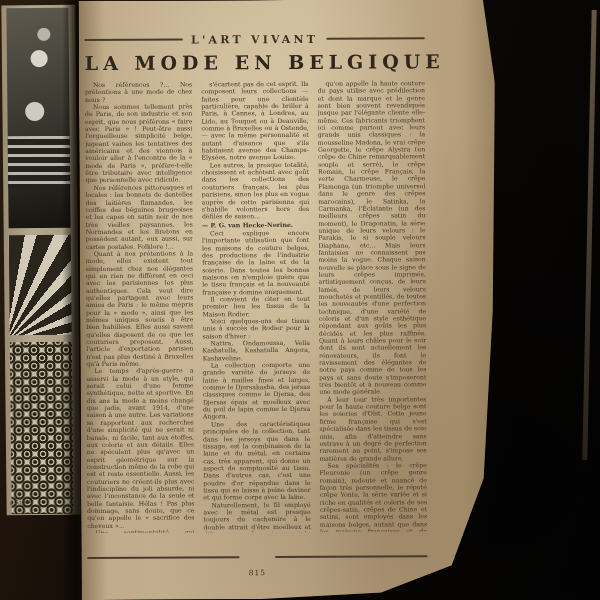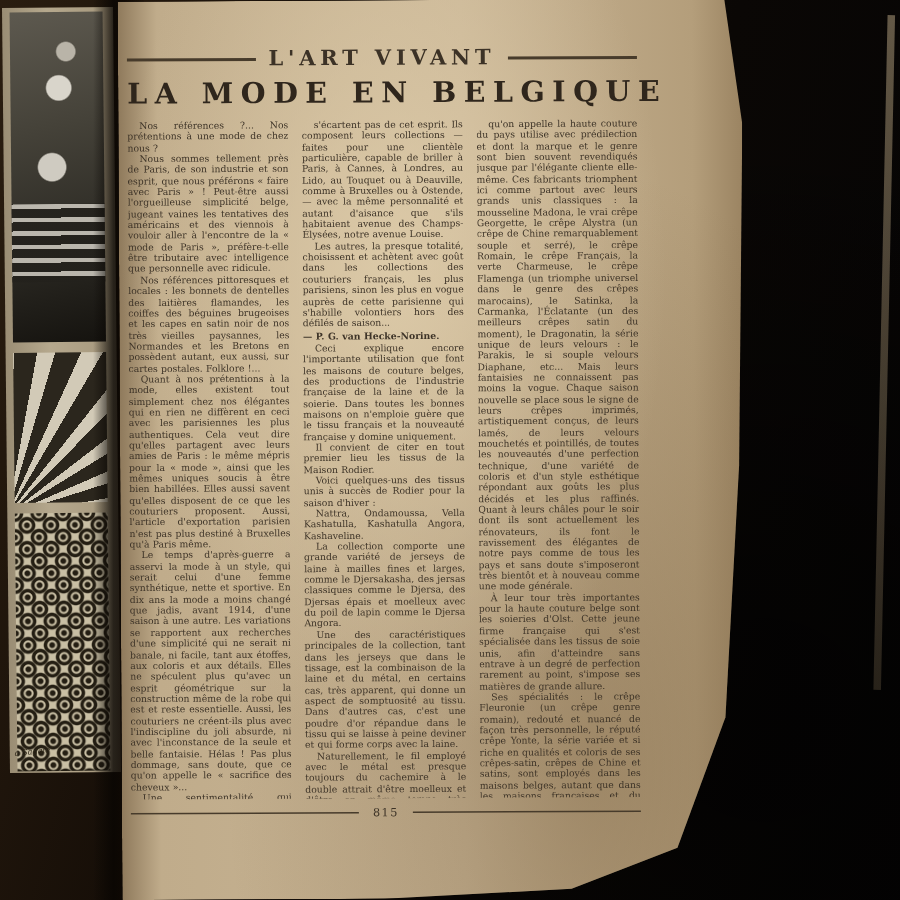--- a/index.html
+++ b/index.html
@@ -68,41 +68,41 @@
     background:
       radial-gradient(ellipse at 44% 30%, rgba(222,204,170,.9) 0%, rgba(0,0,0,0) 55%),
       radial-gradient(ellipse at 75% 85%, rgba(120,96,64,.45), rgba(0,0,0,0) 55%),
       linear-gradient(90deg, #8f7a5c 0px, #c0ac8b 26px, #c8b494 55%, #b49e7b 92%, #9b8462 100%);
   }
   .page-inner { padding: 34px 0 0 6px; width: 346px; }
 
   .running-head { display:flex; align-items:center; gap:8px; height:10px; }
   .rh-rule { flex:1; height:1.4px; background:#473b2b; }
   .head-text {
-    font-size:14px; font-weight:bold; letter-spacing:3.2px; color:#3c3226;
+    font-size:11px; font-weight:bold; letter-spacing:3.2px; color:#3c3226;
     white-space:nowrap;
   }
 
   .title {
     text-align:center; font-weight:bold; font-size:19px; letter-spacing:5px;
     color:#2f261c; margin:7px 0 7px; white-space:nowrap;
   }
 
   .columns { display:flex; gap:9px; height:452px; overflow:hidden; }
   .col { flex:1; overflow:hidden; }
   .col p {
     font-size:6.2px; line-height:7.35px; text-align:justify; color:#3d3327;
     text-indent:8px; word-spacing:.2px;
   }
   .byline { text-align:center; font-weight:bold; font-size:6.4px; line-height:9px;
     color:#332a1f; text-indent:0 !important; margin:1px 0; }
 
   .footer { display:flex; align-items:center; gap:9px; width:340px; margin-top:5px; }
   .ft-rule { flex:1; height:1.3px; background:#473b2b; }
-  .page-num { font-size:7.5px; color:#3c3226; letter-spacing:1px; }
+  .page-num { font-size:7.5px; color:#3c3226; letter-spacing:1px;margin-top:31px; }
 
   
   .edge-highlight {
     position:absolute; right:8px; top:10px; width:5px; height:75%; z-index:1;
     background: linear-gradient(180deg, rgba(190,170,135,.5), rgba(150,128,95,.25));
     transform: rotate(1.2deg);
   }
 </style>
 </head>
 <body>

